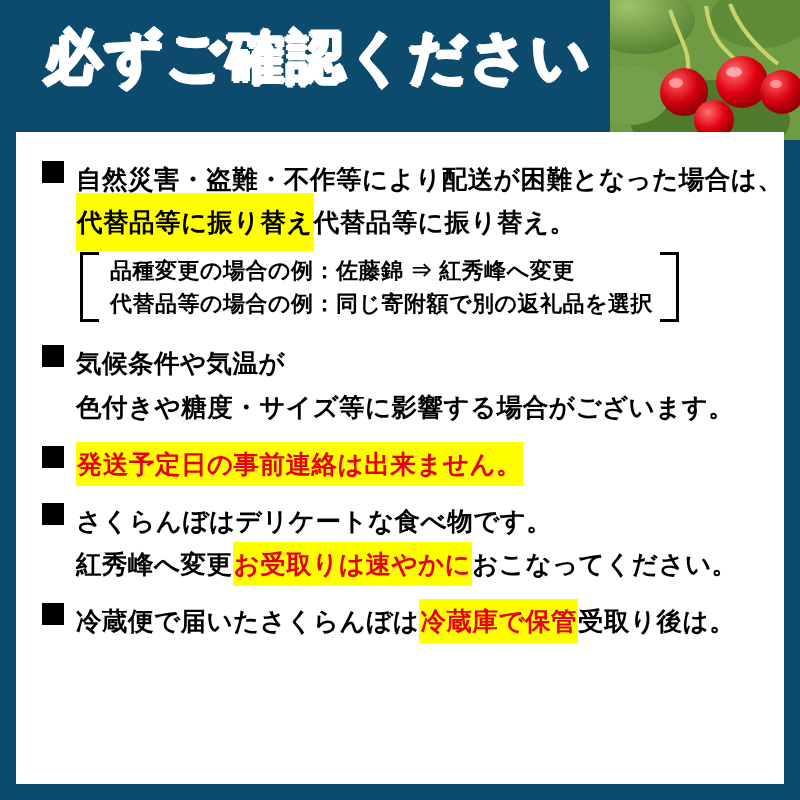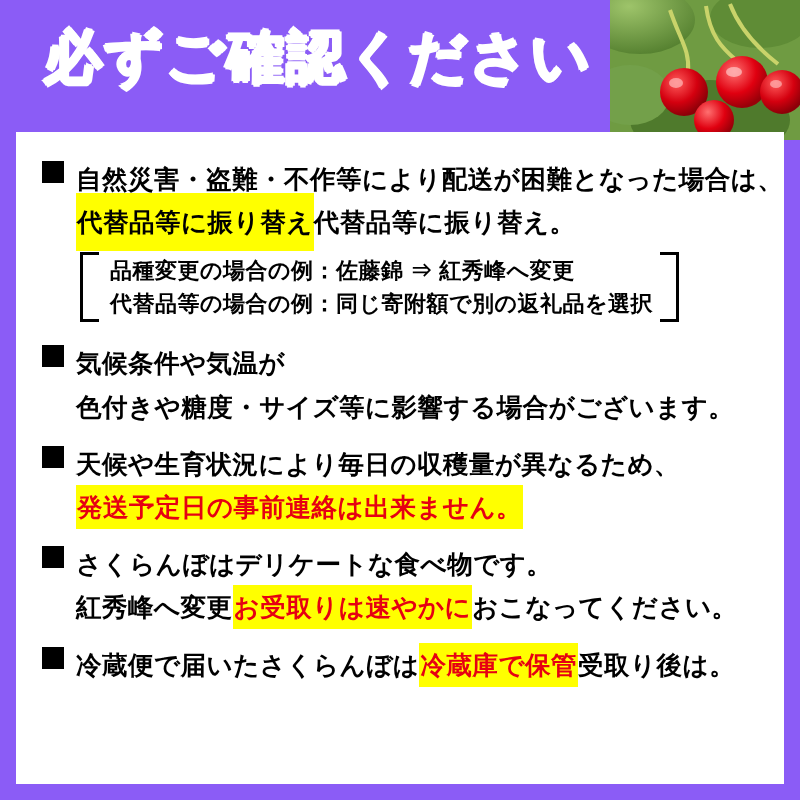--- a/index.html
+++ b/index.html
@@ -10,21 +10,21 @@
     width: 800px;
     height: 800px;
     background: #ffffff;
     font-family: "Liberation Sans", sans-serif;
     overflow: hidden;
   }
   .poster {
     position: relative;
     width: 800px;
     height: 800px;
-    background: #8b5cf6;
+    background: #0c4a6e;
     box-sizing: border-box;
   }
   
   .header {
     position: relative;
     height: 130px;
     box-sizing: border-box;
   }
   .title {
     position: absolute;
@@ -215,23 +215,20 @@
       </div>
     </div>
 
     <div class="gap-sm"></div>
 
     
     <div class="item">
       <div class="bullet"></div>
       <div class="lines">
         <div class="line">
-          <span>天候や生育状況により毎日の収穫量が異なるため、</span>
-        </div>
-        <div class="line">
           <span class="hl-pink">発送予定日の事前連絡は出来ません。</span>
         </div>
       </div>
     </div>
 
     <div class="gap-sm"></div>
 
     
     <div class="item">
       <div class="bullet"></div>

